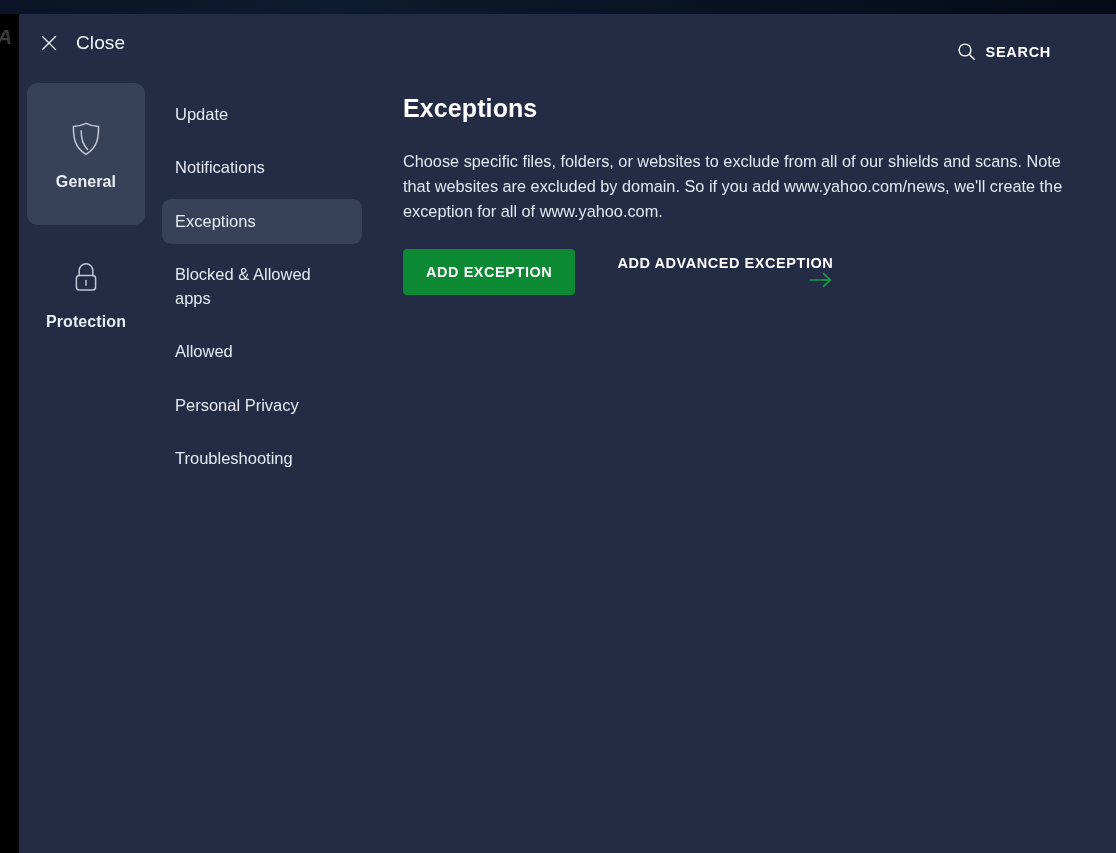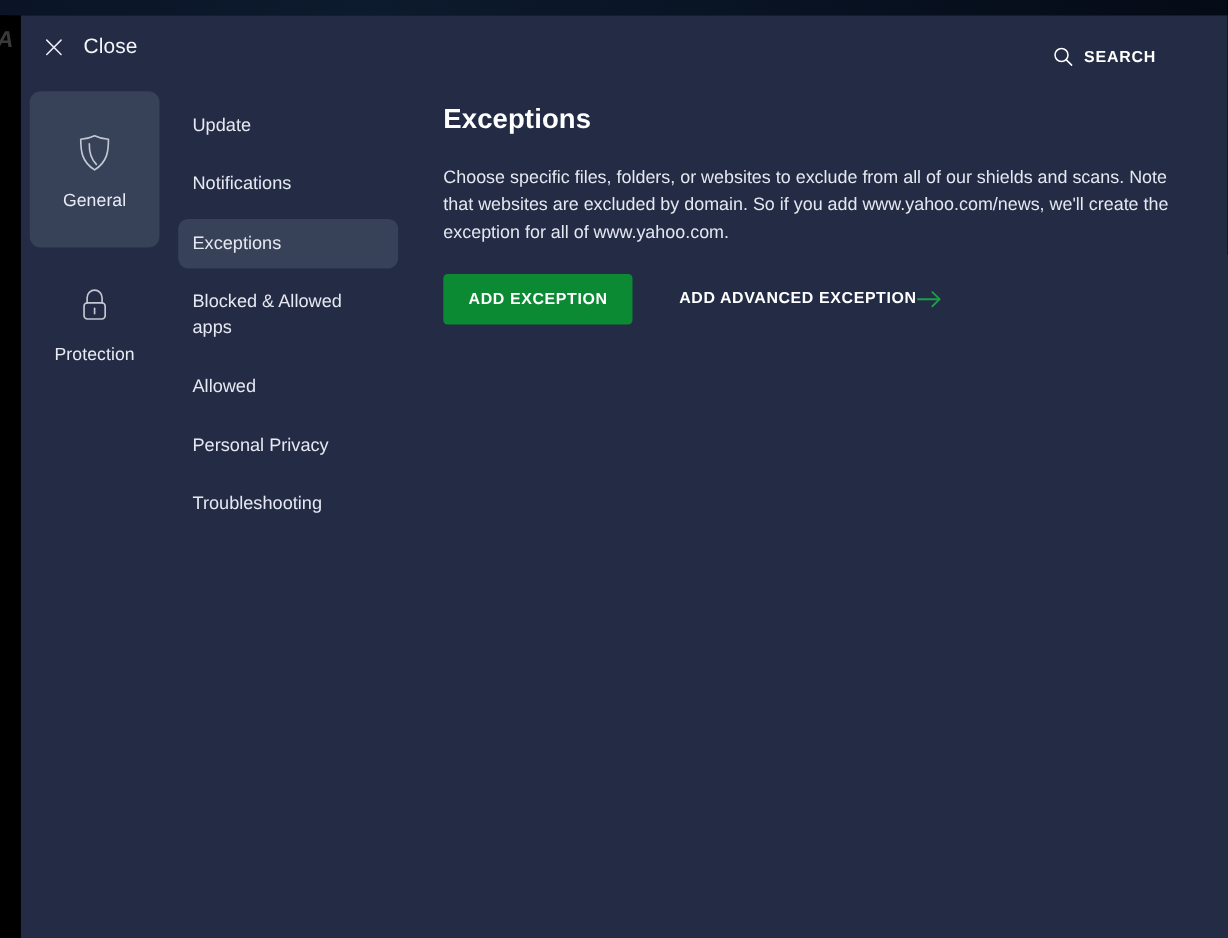--- a/index.html
+++ b/index.html
@@ -111,20 +111,21 @@
     width: 118px;
     border-radius: 10px;
     padding: 22px 0 18px 0;
     margin-bottom: 14px;
     display: flex;
     flex-direction: column;
     align-items: center;
     gap: 12px;
     cursor: pointer;
     background: transparent;
+    font-weight: bold;
   }
   .primary-item.active { background: #374158; height: 142px; justify-content: center; }
   .primary-ico { display: block; }
   .primary-label {
     font-size: 16px;
     color: #e9ecf3;
     letter-spacing: 0.1px;
     white-space: nowrap;
   }
 
@@ -175,26 +176,27 @@
     color: #ffffff;
     font-family: Liberation Sans, sans-serif;
     font-size: 14.5px;
     font-weight: 700;
     letter-spacing: 0.55px;
     padding: 15px 23px;
     cursor: pointer;
   }
   .btn-link {
     display: flex;
-    align-items: flex-start;
+    align-items: flex-end;
     margin-left: 40px;
     background: none;
     border: none;
     cursor: pointer;
     padding: 6px 2px;
+    flex-direction: column;
   }
   .btn-link-label {
     font-family: "Liberation Sans", sans-serif;
     font-size: 14.5px;
     font-weight: 700;
     color: #ffffff;
     letter-spacing: 0.55px;
   }
   .arrow-icon { width: 24px; height: 18px; display: block; }
 </style>

